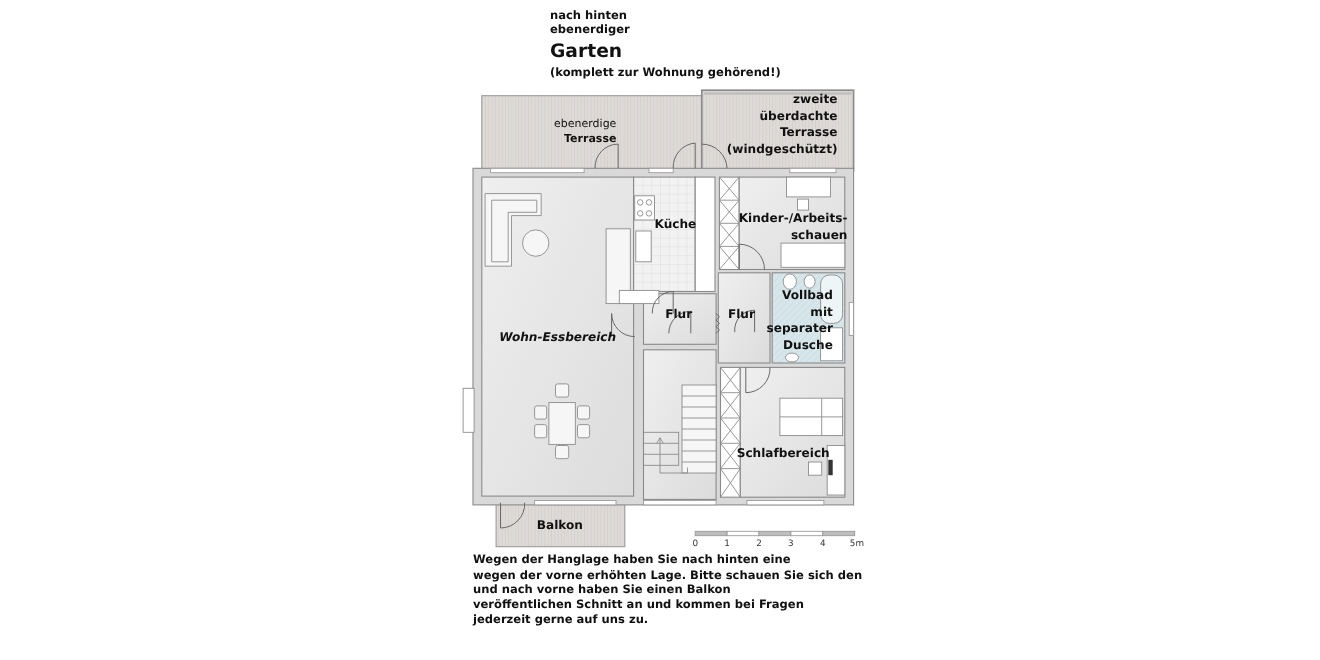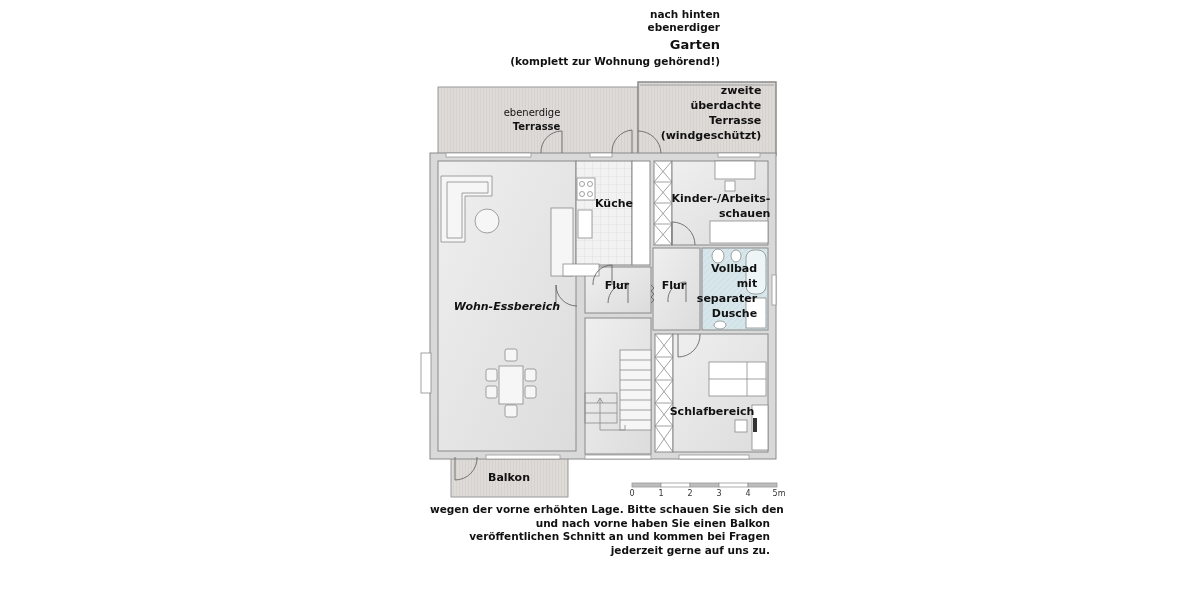--- a/index.html
+++ b/index.html
@@ -1,28 +1,28 @@
 <!DOCTYPE html>
 <html><head>
 <meta charset="utf-8">
 <style>
   html, body { margin:0; padding:0; background:#ffffff; }
   body { width:1200px; height:600px; position:relative; overflow:hidden; font-family:"Liberation Sans", sans-serif; }
-  .txt { position:absolute; text-align:right; font-family:"DejaVu Sans", sans-serif; font-weight:bold; color:#111; line-height:1.25; white-space:nowrap; }
+  .txt { position:absolute; text-align:left; font-family:"DejaVu Sans", sans-serif; font-weight:bold; color:#111; line-height:1.25; white-space:nowrap; }
   .lbl { position:absolute; text-align:right; font-family:"DejaVu Sans", sans-serif; font-weight:bold; color:#111; font-size:11px; line-height:1.35; white-space:nowrap; transform:translateX(-50%); }
   svg { position:absolute; left:0; top:0; }
   .scale-lbl { position:absolute; font-family:"DejaVu Sans", sans-serif; font-size:8px; color:#333; transform:translateX(-50%); }
 </style>
 </head>
 <body>
 
 <div class="txt" style="left:500px; top:8px; width:220px; font-size:10.5px;">
   <div>nach hinten</div>
   <div>ebenerdiger</div>
-  <div style="font-size:13px; margin-top:3px;">Garten</div>
+  <div style="font-size:17px; margin-top:3px;">Garten</div>
   <div style="margin-top:1px;">(komplett zur Wohnung gehörend!)</div>
 </div>
 
 <svg width="1200" height="600">
   <defs>
     <pattern id="hatch" width="3" height="6" patternUnits="userSpaceOnUse">
       <rect width="3" height="6" fill="#dedad7"></rect>
       <line x1="0" y1="0" x2="0" y2="6" stroke="#cfcac6" stroke-width="1"></line>
     </pattern>
     <pattern id="tiles" width="8" height="8" patternUnits="userSpaceOnUse">
@@ -185,17 +185,18 @@
 <div class="lbl" style="left:509px; top:471px;">Balkon</div>
 
 <div class="scale-lbl" style="left:632px; top:489px;">0</div>
 <div class="scale-lbl" style="left:661px; top:489px;">1</div>
 <div class="scale-lbl" style="left:690px; top:489px;">2</div>
 <div class="scale-lbl" style="left:719px; top:489px;">3</div>
 <div class="scale-lbl" style="left:748px; top:489px;">4</div>
 <div class="scale-lbl" style="left:779px; top:489px;">5m</div>
 
 <div class="txt" style="left:430px; top:503px; width:340px; font-size:10.5px; line-height:13.5px;">
+  <div>Wegen der Hanglage haben Sie nach hinten eine</div>
   <div>wegen der vorne erhöhten Lage. Bitte schauen Sie sich den</div>
   <div>und nach vorne haben Sie einen Balkon</div>
   <div>veröffentlichen Schnitt an und kommen bei Fragen</div>
   <div>jederzeit gerne auf uns zu.</div>
 </div>
 
 </body></html>

